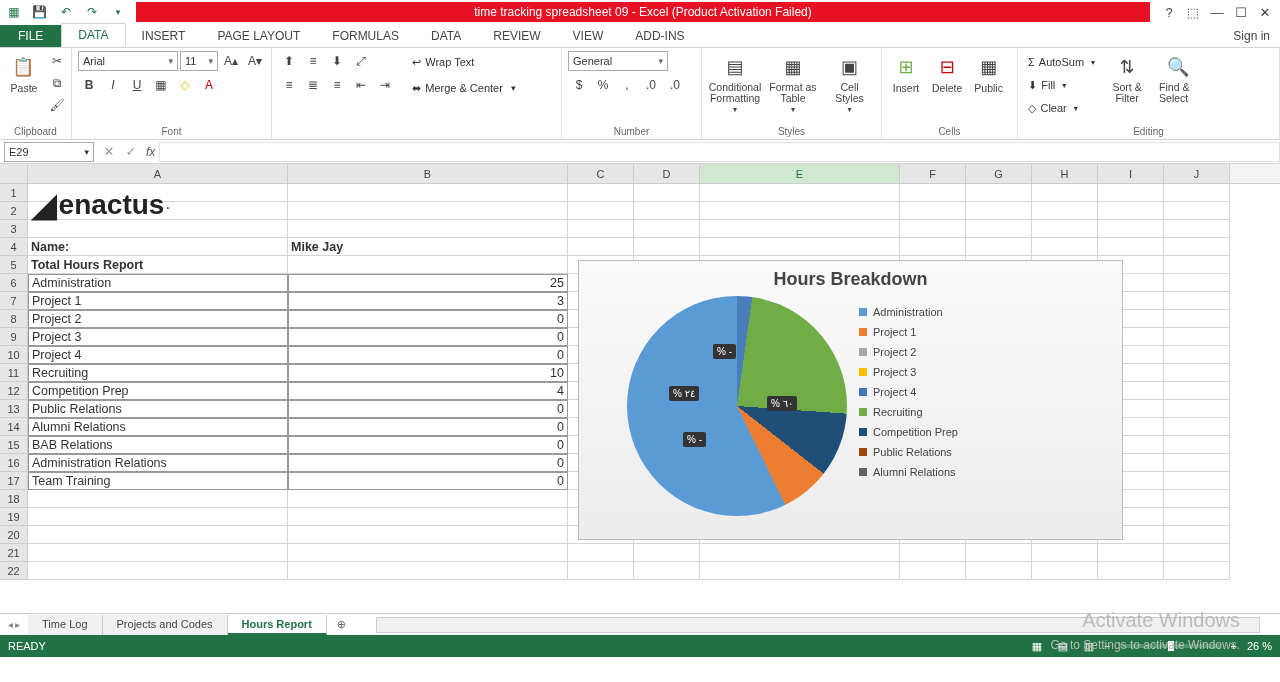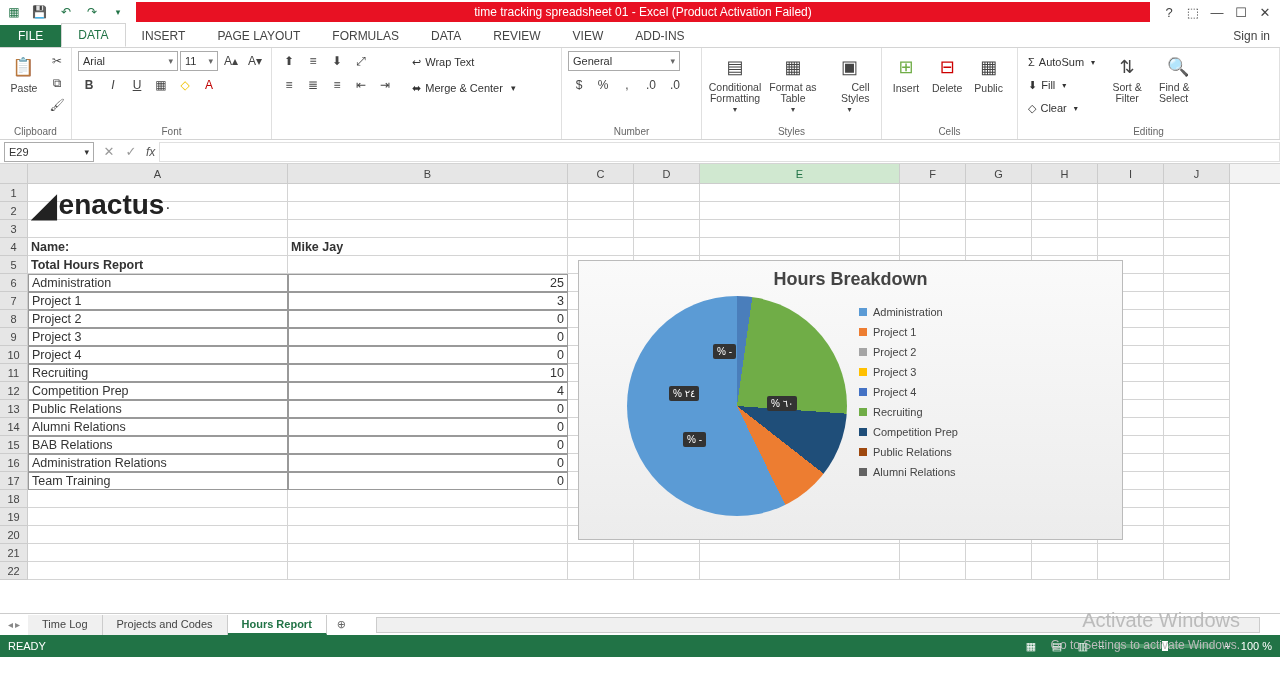--- a/index.html
+++ b/index.html
@@ -92,21 +92,21 @@
 <body>
 
 <div class="titlebar">
   <div class="ql">
     <div class="icon-btn">▦</div>
     <div class="icon-btn">💾</div>
     <div class="icon-btn">↶</div>
     <div class="icon-btn">↷</div>
     <div class="icon-btn" style="font-size:9px">▾</div>
   </div>
-  <div class="red-strip">time tracking spreadsheet 01 -  Excel (Product Activation Failed)</div>
+  <div class="red-strip">time tracking spreadsheet 09 -  Excel (Product Activation Failed)</div>
   <div class="win-controls">
     <div class="wc">?</div>
     <div class="wc">⬚</div>
     <div class="wc">—</div>
     <div class="wc">☐</div>
     <div class="wc">✕</div>
   </div>
 </div>
 
 <div class="tabs-row">
@@ -197,21 +197,21 @@
             <span>⬌</span>
             <span>Merge &amp; Center</span>
             <span style="font-size:9px;margin-left:4px">▾</span>
           </div>
       </div>
     </div>
   </div>
 
   <div class="group" style="width:140px">
     <div class="group-content" style="flex-direction:column;gap:4px;width:100%">
-      <div class="combo" style="width:112px">
+      <div class="combo" style="width:100px">
           <span>General</span>
           <span class="dd">▾</span>
         </div>
       <div class="small-row">
         <div class="sbtn">$</div>
         <div class="sbtn">%</div>
         <div class="sbtn">,</div>
         <div class="sbtn">.0</div>
         <div class="sbtn">.0</div>
       </div>
@@ -226,21 +226,21 @@
           <span style="text-align:center;width:60px;line-height:11px">Conditional Formatting</span>
           <span style="font-size:8px">▾</span>
         </div>
       <div class="rbtn rbtn-big">
           <div class="ric">▦</div>
           <span style="text-align:center;width:50px;line-height:11px">Format as Table</span>
           <span style="font-size:8px">▾</span>
         </div>
       <div class="rbtn rbtn-big">
           <div class="ric">▣</div>
-          <span style="text-align:right;width:40px;line-height:11px">Cell Styles</span>
+          <span style="text-align:center;width:40px;line-height:11px">Cell Styles</span>
           <span style="font-size:8px">▾</span>
         </div>
     </div>
     <div class="group-label">Styles</div>
   </div>
 
   <div class="group" style="width:136px">
     <div class="group-content">
       <div class="rbtn">
           <div class="ric" style="color:#70ad47">⊞</div>
@@ -676,18 +676,18 @@
   <span>READY</span>
   <div class="right">
     <div class="view-btn">▦</div>
     <div class="view-btn">▤</div>
     <div class="view-btn">▥</div>
     <span>−</span>
     <div class="zoom-slider">
         <div class="zoom-thumb"></div>
       </div>
     <span>+</span>
-    <span style="margin-left:6px">100 %</span>
+    <span style="margin-left:6px">26 %</span>
   </div>
 </div>
 
 <div class="watermark">Activate Windows</div>
 <div class="watermark-sub">Go to Settings to activate Windows.</div>
 
 </body></html>

